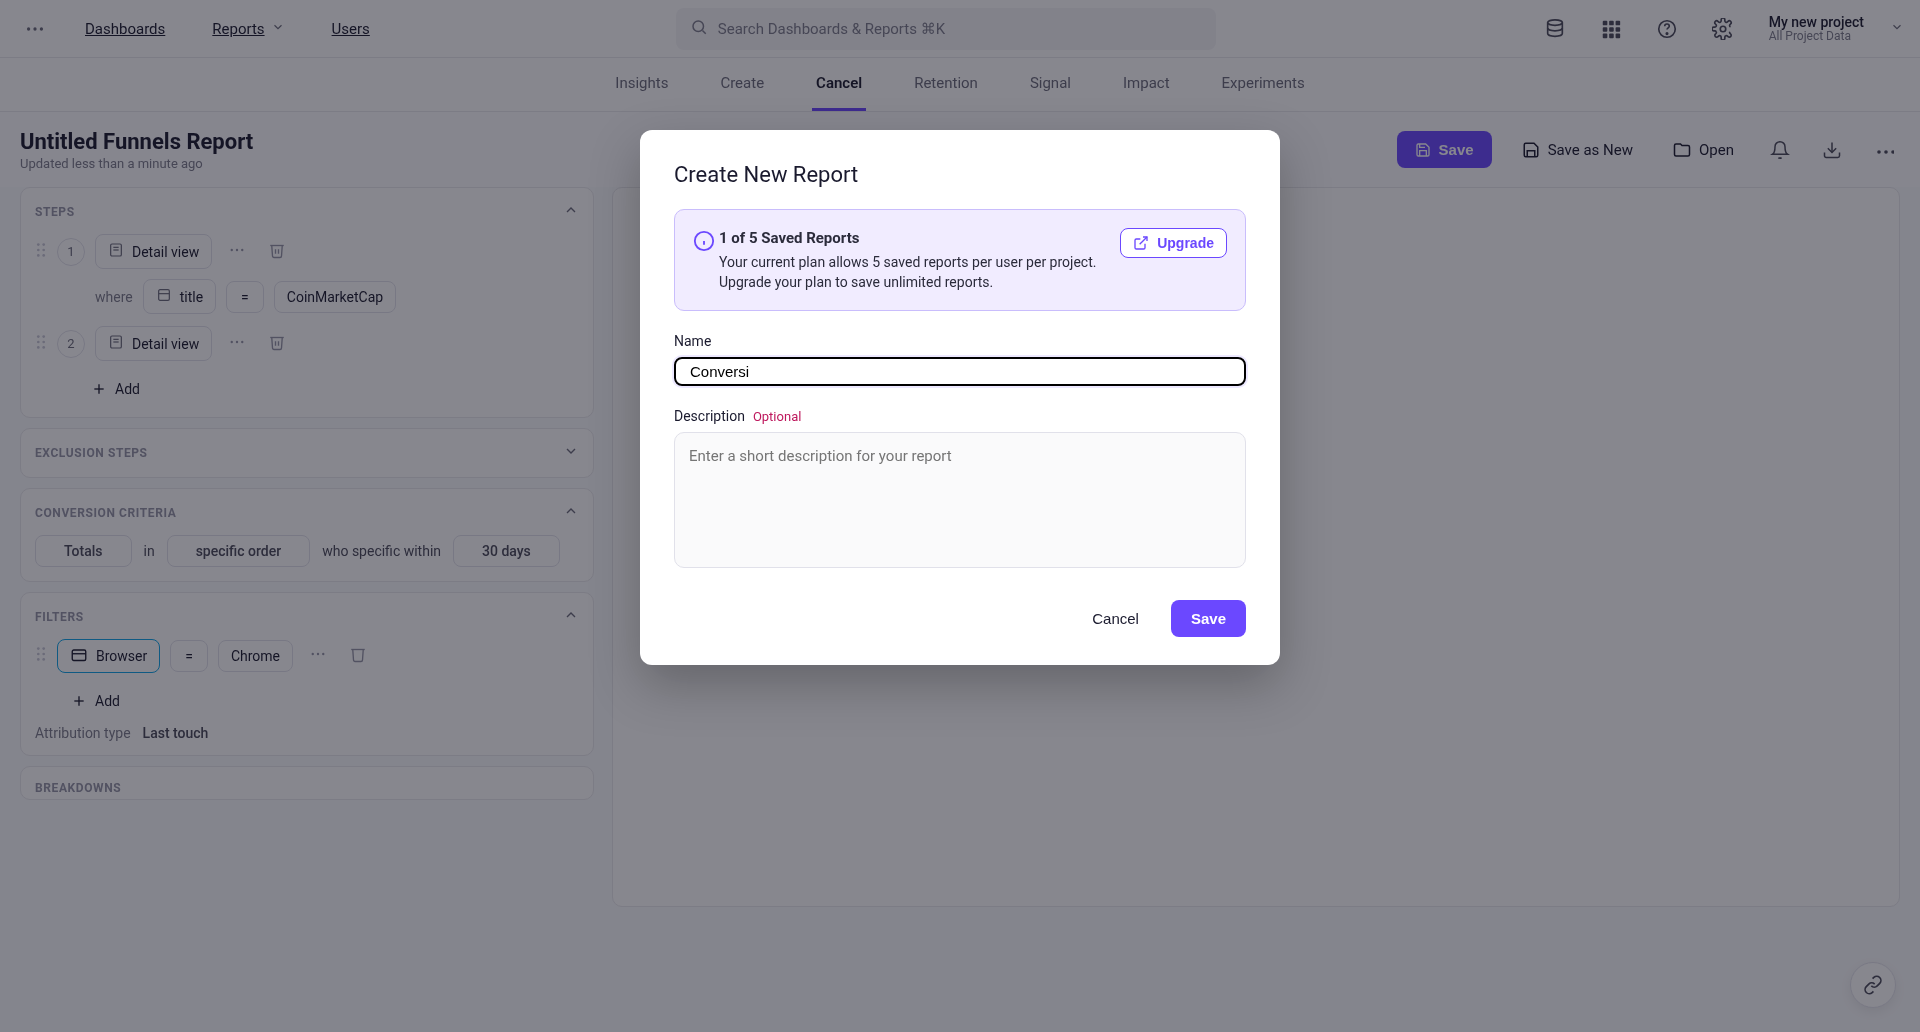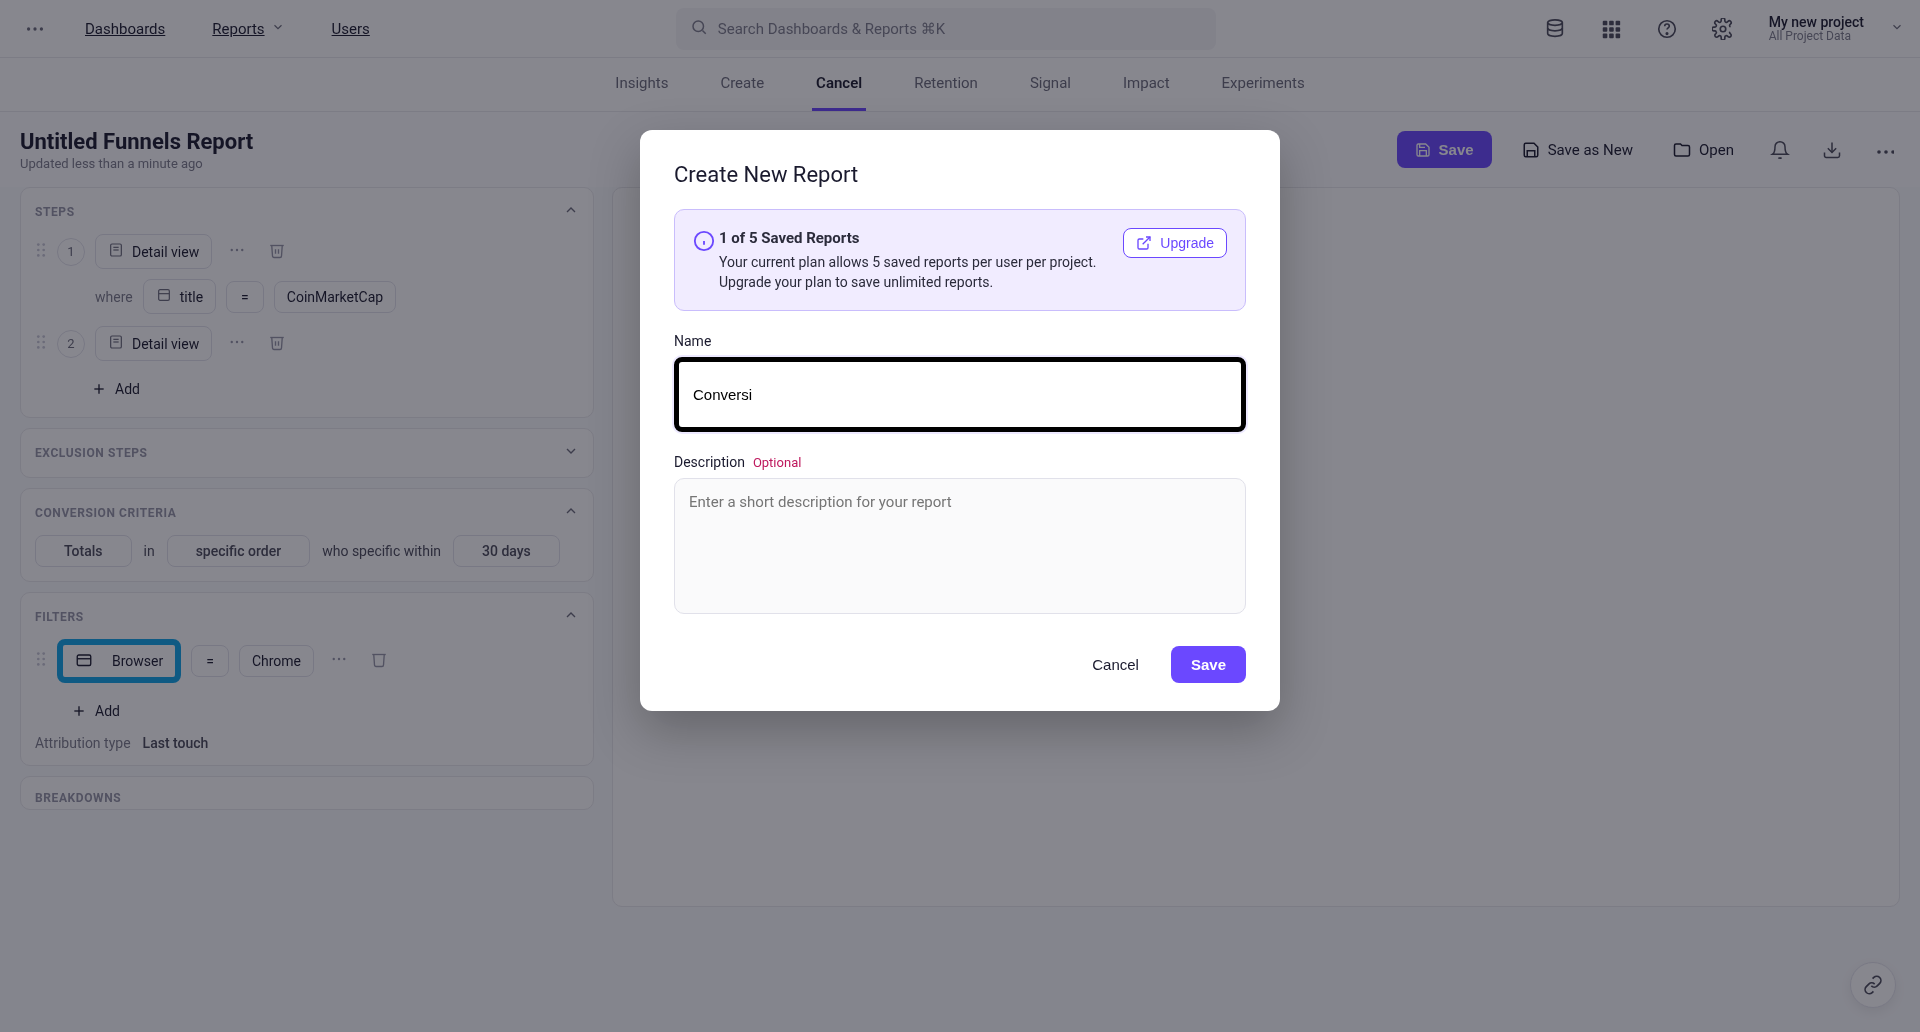--- a/index.html
+++ b/index.html
@@ -178,22 +178,22 @@
     .criteria-row {
       display: flex; align-items: center; gap: 12px;
       margin-top: 12px; font-size: 14px; color: #4a4a5a;
       flex-wrap: wrap;
     }
     .pill {
       border: 1px solid #e1e1ea; border-radius: 8px;
       padding: 7px 28px; font-size: 14px; font-weight: 500;
     }
     .filter-chip {
-      display: flex; align-items: center; gap: 19px;
-      border: 6px solid #0ea5e9; border-radius: 8px;
+      display: flex; align-items: center; gap: 8px;
+      border: 1px solid #0ea5e9; border-radius: 8px;
       padding: 7px 12px; font-size: 14px;
     }
     .filter-chip svg { width: 18px; height: 18px; }
 
     
     .overlay {
       position: fixed; inset: 0;
       background: rgba(15, 15, 30, 0.5);
       display: flex; align-items: flex-start; justify-content: center;
       z-index: 50;
@@ -218,31 +218,31 @@
     }
     .upgrade-icon { color: #6b48ff; flex-shrink: 0; margin-top: 2px; }
     .upgrade-text { font-size: 14px; color: #2b2b3b; line-height: 1.4; }
     .upgrade-text .title { font-weight: 700; font-size: 15px; display: block; margin-bottom: 4px; }
     .upgrade-btn {
       margin-left: auto; flex-shrink: 0;
       display: flex; align-items: center; gap: 8px;
       border: 1px solid #6b48ff; color: #6b48ff;
       background: #fff;
       padding: 6px 12px; border-radius: 8px;
-      font-size: 14px; font-weight: 400;
+      font-size: 14px; font-weight: 700;
       cursor: pointer;
     }
     .field-label { font-size: 14px; color: #1a1a2e; margin-top: 22px; margin-bottom: 8px; display: flex; gap: 8px; align-items: baseline; }
     .field-label .optional { font-size: 13px; color: #be185d; font-weight: 400; }
     .modal input[type="text"] {
       width: 100%;
-      border: 5px solid #000000;
+      border: 2px solid #000000;
       outline: 2px solid #b9a8ff40;
       border-radius: 8px;
-      padding: 24px 14px;
+      padding: 4px 14px;
       font-size: 15px;
     }
     .modal textarea {
       width: 100%;
       border: 1px solid #e1e1ea;
       background: #fafafb;
       border-radius: 10px;
       padding: 14px;
       font-size: 15px;
       min-height: 136px;

